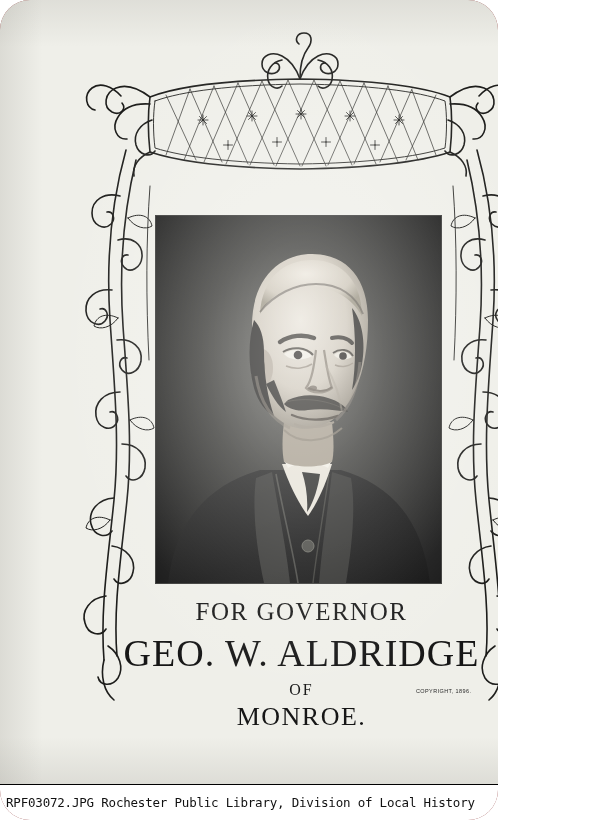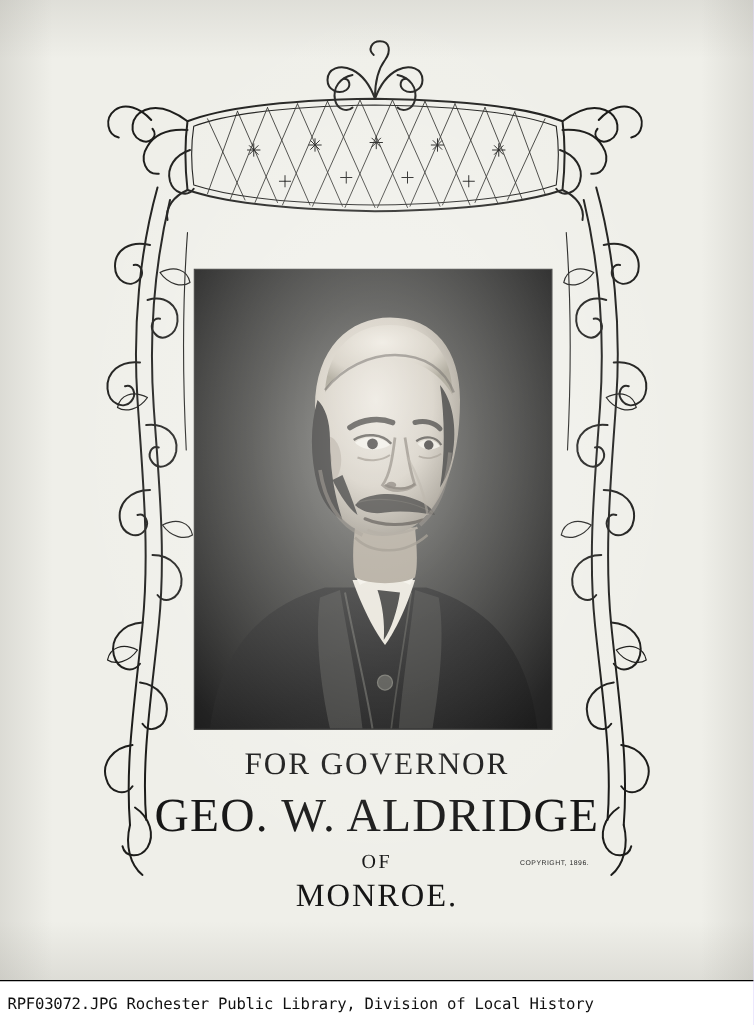--- a/index.html
+++ b/index.html
@@ -4,24 +4,25 @@
 <style>
   * { box-sizing: border-box; }
   html, body {
     margin: 0; padding: 0;
     width: 603px; height: 820px;
     background: #ffffff;
     font-family: "Liberation Sans", sans-serif;
   }
   #page {
     position: relative;
-    width: 603px;
+    width: 498px;
     height: 820px;
-    background: #c4b5fd;
+    background: #7f1d1d;
     overflow: hidden;
+    border-radius: 30px;
   }
 
   
   #caption-bar {
     position: absolute;
     left: 0;
     bottom: 0;
     width: 603px;
     height: 36px;
     background: #ffffff;

